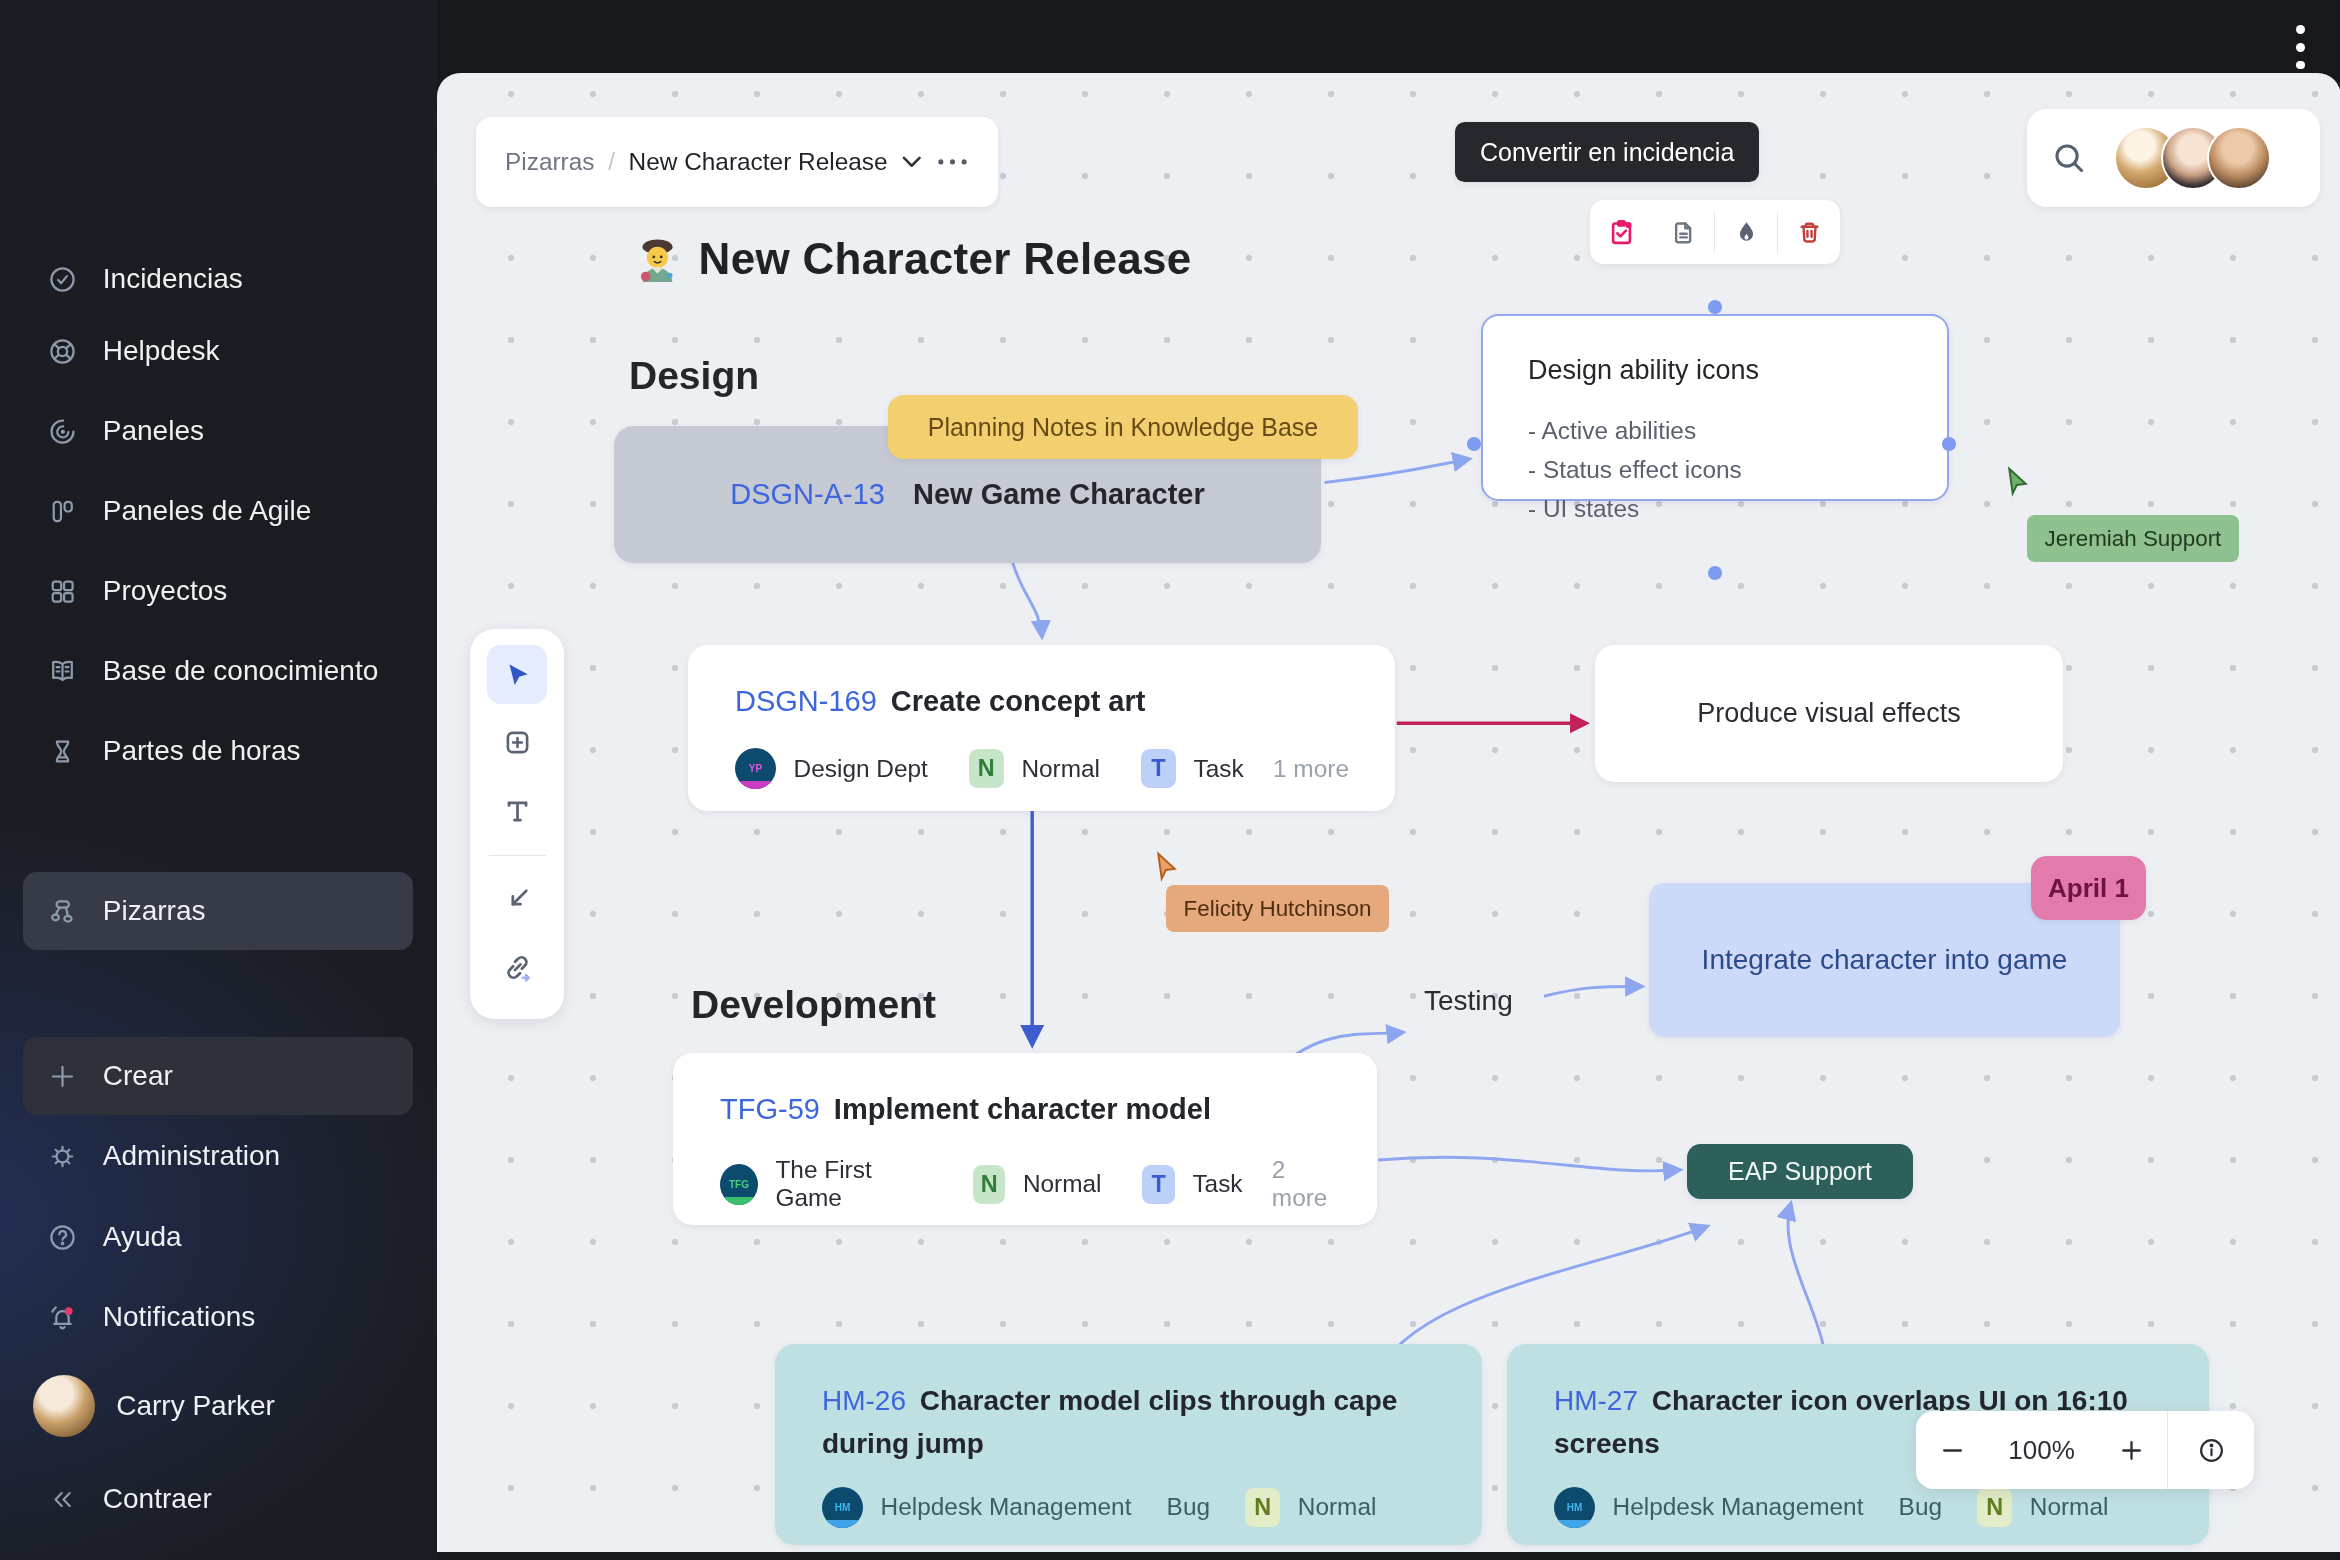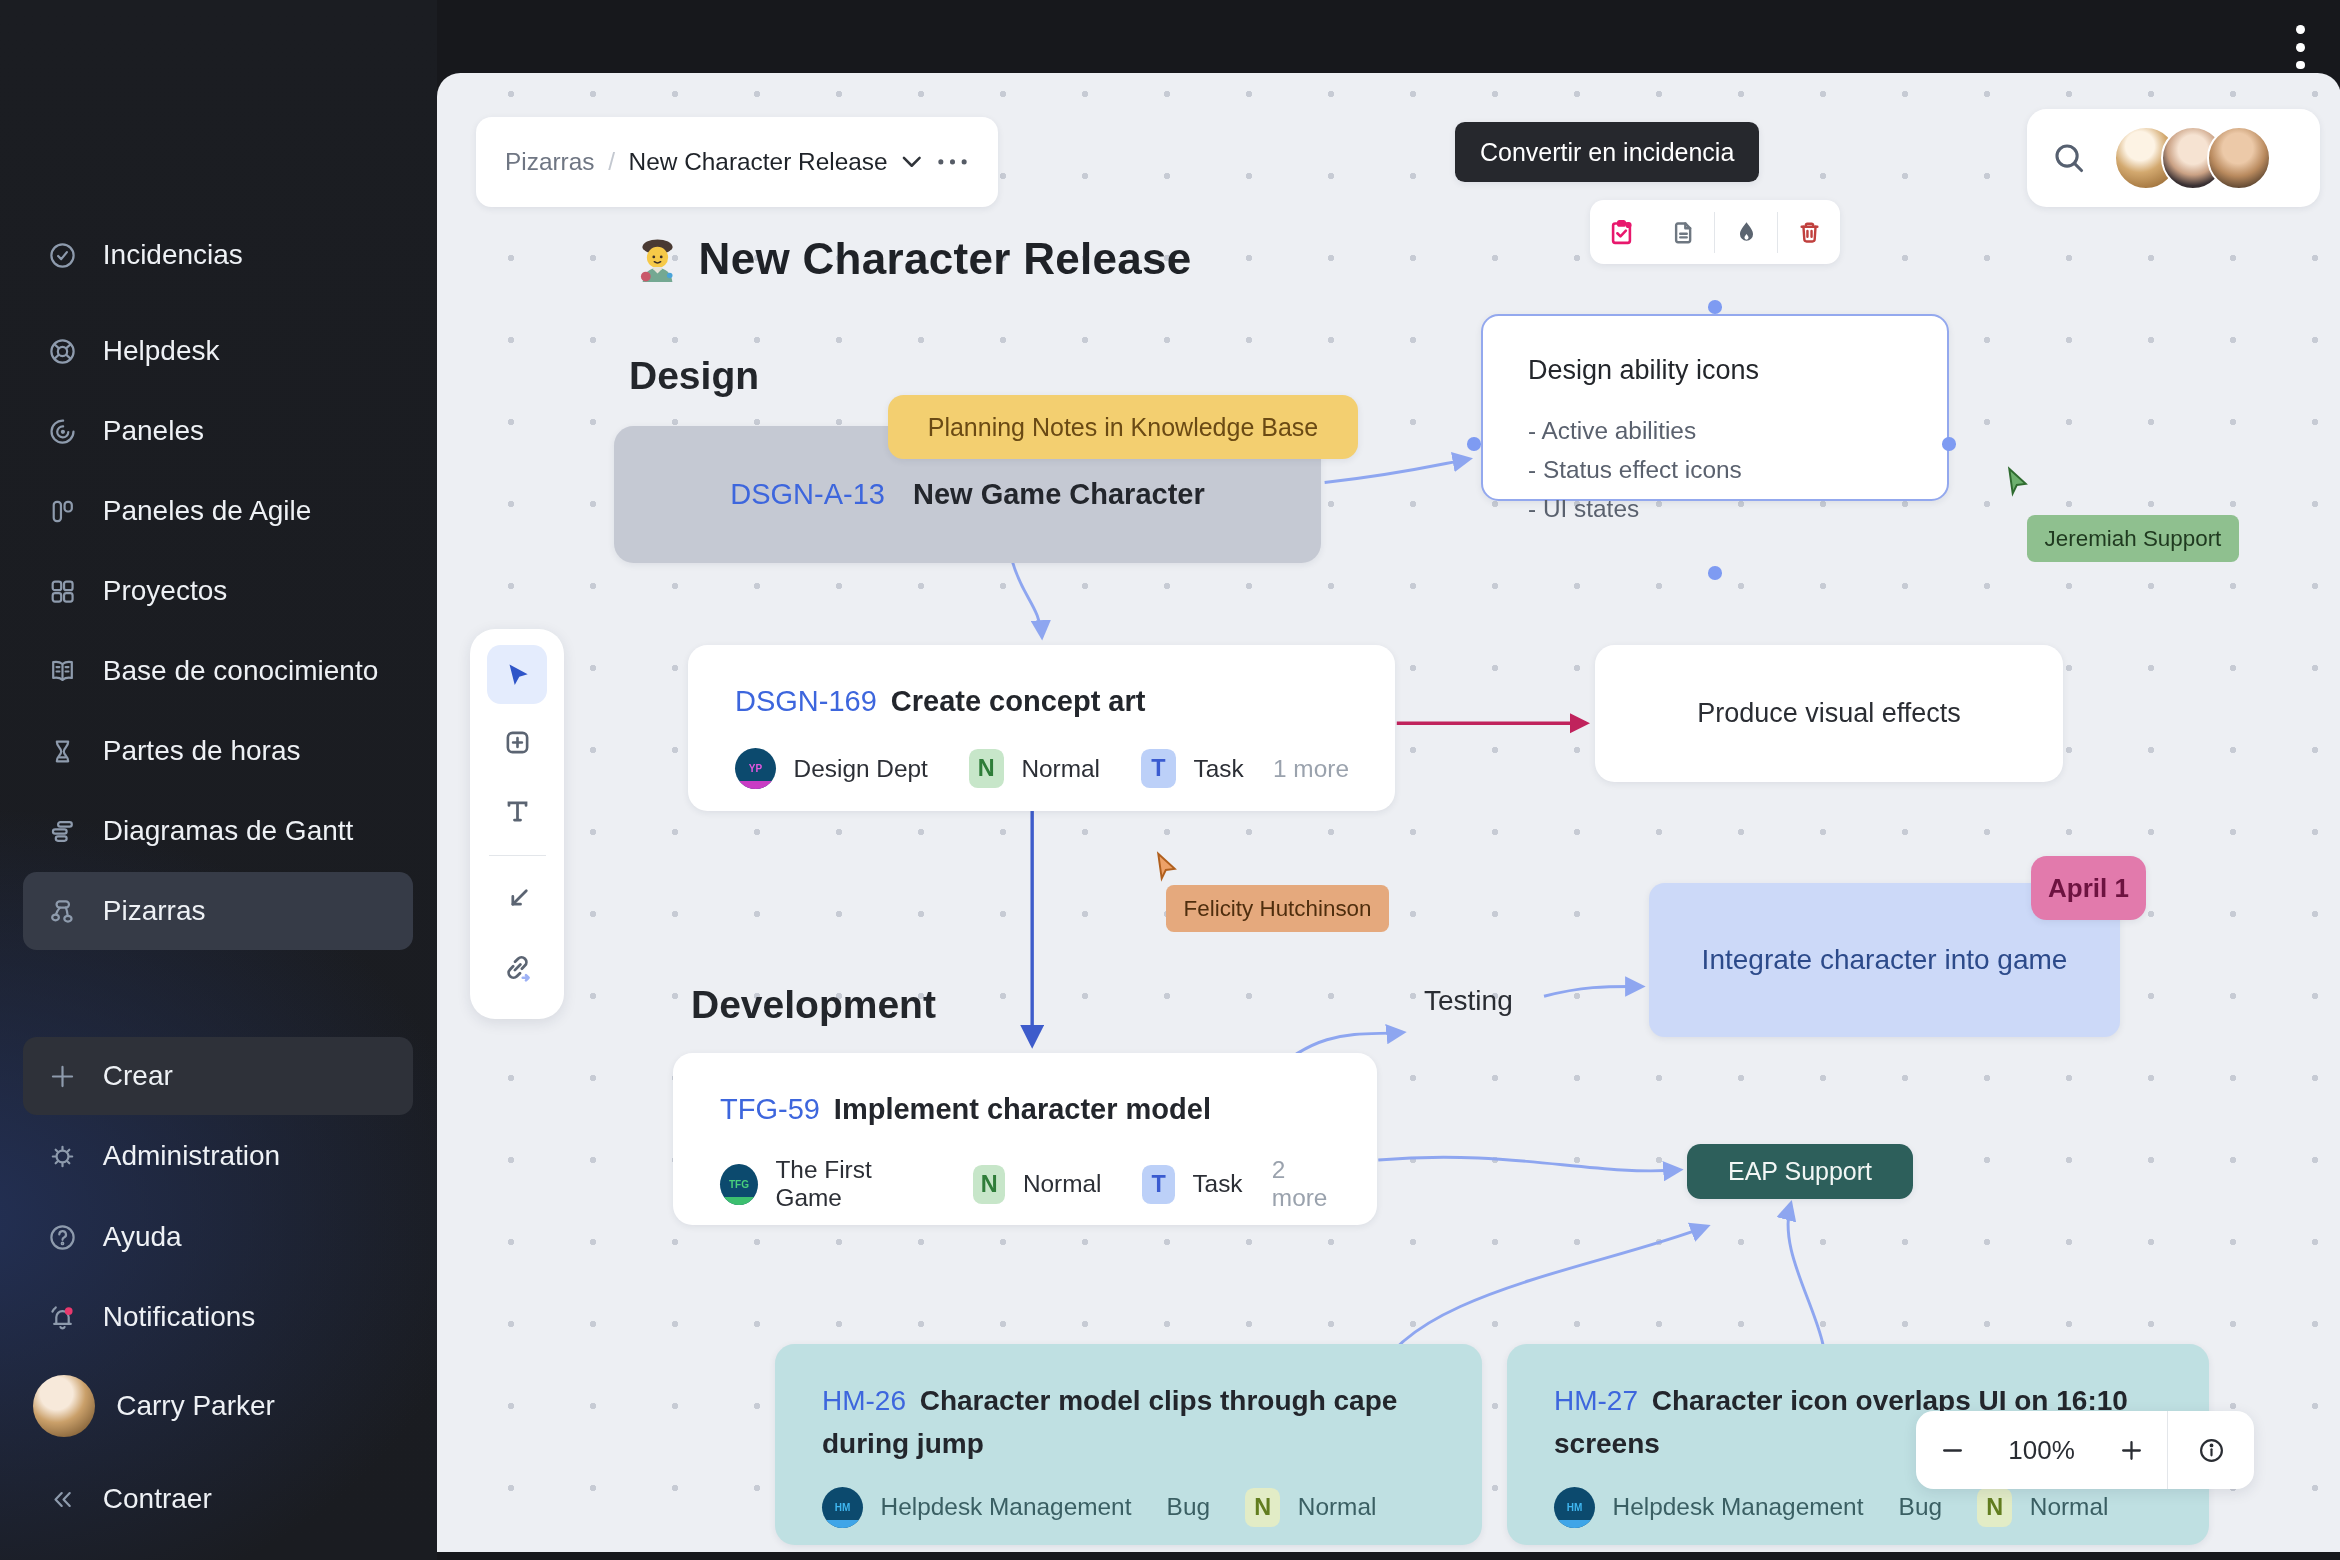--- a/index.html
+++ b/index.html
@@ -137,21 +137,21 @@
     <span class="tl-green"></span>
   </div>
   <div class="win-menu">
       <i></i>
       <i></i>
       <i></i>
     </div>
 
   <nav class="sidebar">
 
-    <div class="side-item" style="top:216px">
+    <div class="side-item" style="top:240px">
       <svg viewBox="0 0 24 24">
           <circle cx="12" cy="12" r="8.6"></circle>
           <polyline points="8.6,12.4 11,14.8 15.4,9.4"></polyline>
         </svg>
       <span>Incidencias</span>
     </div>
     <div class="side-item" style="top:312px">
       <svg viewBox="0 0 24 24">
           <circle cx="12" cy="12" r="8.6"></circle>
           <circle cx="12" cy="12" r="3.6"></circle>
@@ -190,28 +190,20 @@
           <path d="M7.4 8.6h2.2M14.4 8.6h2.2M7.4 12h2.2M14.4 12h2.2"></path>
         </svg>
       <span>Base de conocimiento</span>
     </div>
     <div class="side-item" style="top:712px">
       <svg viewBox="0 0 24 24">
           <path d="M7.6 4.4h8.8c0 4.2-3.4 4.6-3.4 7.6s3.4 3.4 3.4 7.6H7.6c0-4.2 3.4-4.6 3.4-7.6s-3.4-3.4-3.4-7.6z"></path>
           <path d="M9.8 16.6h4.4"></path>
         </svg>
       <span>Partes de horas</span>
-    </div>
-    <div class="side-item" style="top:792px">
-      <svg viewBox="0 0 24 24">
-          <rect x="8.6" y="4.8" width="10.6" height="3.4" rx="1.7"></rect>
-          <rect x="4.6" y="10.3" width="10.6" height="3.4" rx="1.7"></rect>
-          <rect x="6.8" y="15.8" width="8.4" height="3.4" rx="1.7"></rect>
-        </svg>
-      <span>Diagramas de Gantt</span>
     </div>
     <div class="side-item selected" style="top:872px">
       <svg viewBox="0 0 24 24">
           <rect x="7.4" y="4.2" width="9.6" height="4.8" rx="2.4"></rect>
           <ellipse cx="6.6" cy="16.6" rx="2.6" ry="2.2"></ellipse>
           <ellipse cx="16.2" cy="17.6" rx="2.8" ry="2.2"></ellipse>
           <path d="M10 9c-1.6 1.8-2.6 3.4-3 5.2M14.6 9c.8 1.8 1.2 4 1.4 6.2"></path>
         </svg>
       <span>Pizarras</span>
     </div>

